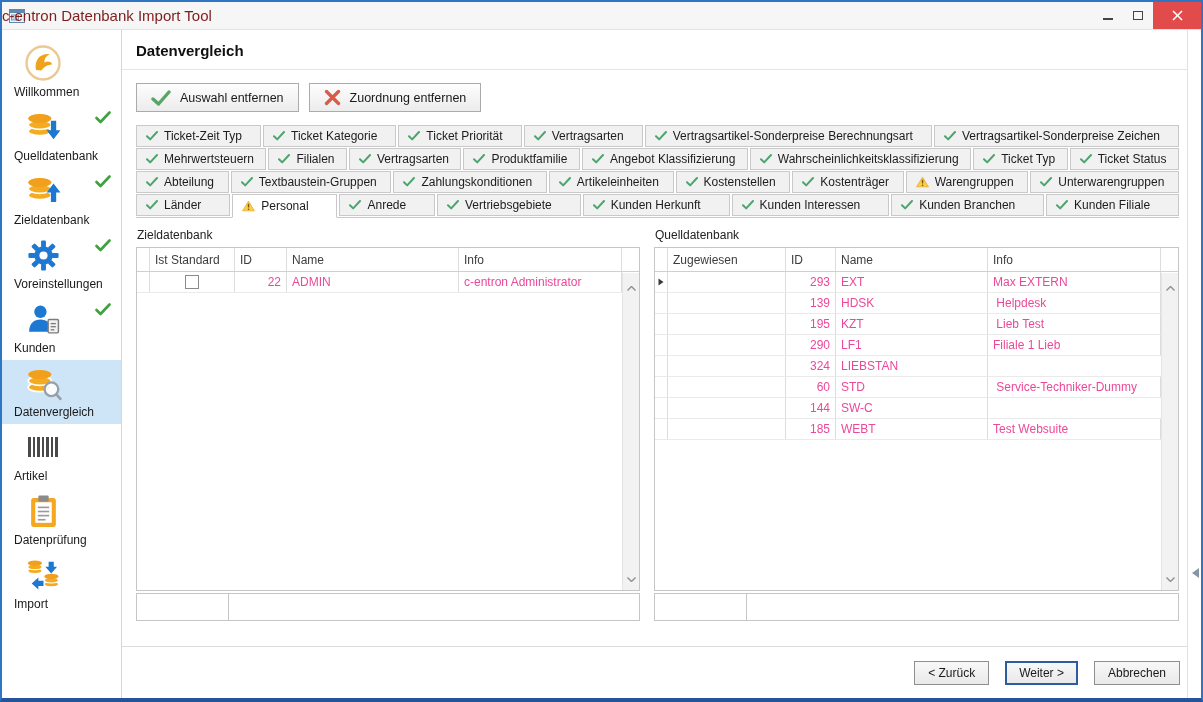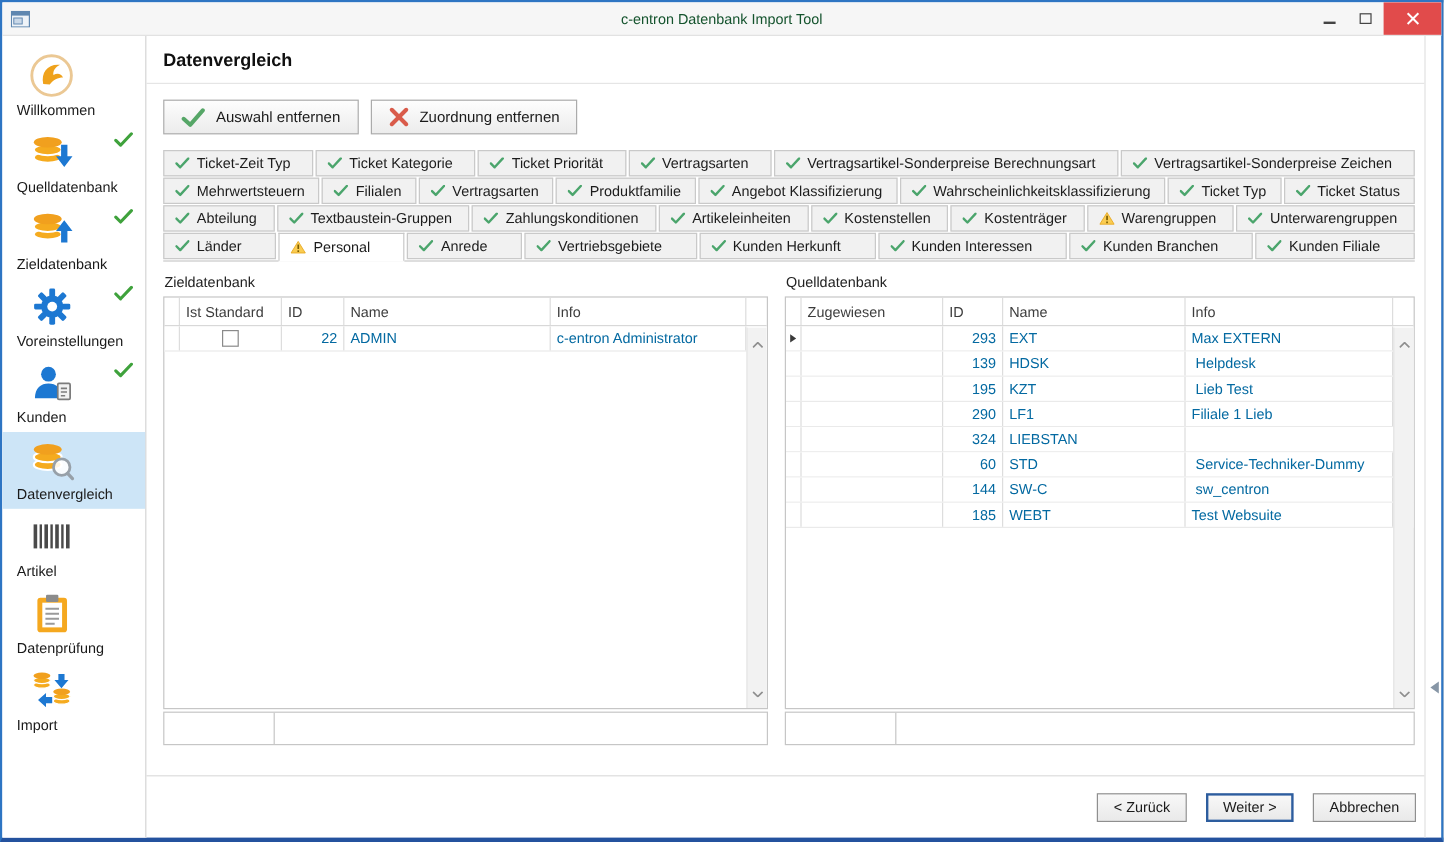--- a/index.html
+++ b/index.html
@@ -3,21 +3,21 @@
 <meta charset="utf-8">
 <style>
   * { margin:0; padding:0; box-sizing:border-box; }
   html,body { background:#9aa7b3; }
   body { width:1203px; height:702px; font-family:"Liberation Sans", sans-serif; }
   .window { width:1203px; height:702px; background:#fff; border:2px solid #2E75C3; border-bottom:4px solid #24529E; display:flex; flex-direction:column; position:relative; }
 
   
   .titlebar { flex:0 0 28px; background:#f6f6f6; border-bottom:1px solid #e2e2e2; position:relative; display:flex; align-items:center; }
   .app-icon { margin-left:7px; display:flex; }
-  .title { position:absolute; left:0; right:0; text-align:center; font-size:12px; color:#14532d; pointer-events:none; }
+  .title { position:absolute; left:0; right:0; font-size:15px; color:#7f1d1d; pointer-events:none; }
   .win-controls { margin-left:auto; display:flex; height:27px; z-index:2; }
   .wc { width:30px; display:flex; align-items:center; justify-content:center; cursor:pointer; color:#333; }
   .wc-min-glyph { display:block; width:10px; height:2px; background:#444; margin-top:6px; }
   .wc-max-glyph { display:block; width:10px; height:9px; border:1.6px solid #444; }
   .wc.close { width:48px; background:#E14B4B; color:#fff; font-size:13px; }
 
   .body-row { flex:1; display:flex; min-height:0; }
 
   
   .sidebar { flex:0 0 120px; border-right:1px solid #d5d5d5; padding-top:10px; background:#fff; }
@@ -44,21 +44,21 @@
   .tab-content { border-top:1px solid #c9c9c9; padding:8px 0 0; display:flex; gap:14px; position:relative; z-index:1; }
 
   
   .db-panel { display:flex; flex-direction:column; }
   .db-panel.left { flex:0 0 504px; }
   .db-panel.right { flex:1; }
   .panel-label { font-size:12px; color:#222; margin:2px 0 5px 1px; }
   .grid { position:relative; border:1px solid #c6c6c6; height:344px; background:#fff; overflow:hidden; }
   .g-head { display:flex; height:24px; border-bottom:1px solid #cfcfcf; padding-right:17px; }
   .g-row { display:flex; height:21px; border-bottom:1px solid #eaeaea; padding-right:17px; background:#fff; }
-  .g-cell { border-right:1px solid #ddd; padding:0 5px; display:flex; align-items:center; font-size:12px; color:#0369a1; overflow:hidden; white-space:pre; }
+  .g-cell { border-right:1px solid #ddd; padding:0 5px; display:flex; align-items:center; font-size:12px; color:#ec4899; overflow:hidden; white-space:pre; }
   .g-head .g-cell { color:#3d3d3d; }
   .g-cell.num { justify-content:flex-end; }
   .g-cell.ind { flex:0 0 13px; padding:0; justify-content:center; }
   .cbx { width:14px; height:14px; border:1px solid #8a8a8a; background:#fff; display:inline-block; cursor:pointer; }
   .vscroll { position:absolute; top:25px; right:0; bottom:0; width:17px; background:#f2f2f2; border-left:1px solid #e4e4e4; display:flex; flex-direction:column; justify-content:space-between; align-items:center; padding:4px 0; cursor:pointer; }
   .g-footer { display:flex; height:28px; border:1px solid #c6c6c6; margin-top:2px; background:#fff; }
   .gf-cell1 { width:92px; border-right:1px solid #c6c6c6; }
   .gf-cell2 { flex:1; }
 
   
@@ -604,21 +604,20 @@
                   <div class="g-cell" style="flex: 0 0 118px;"></div>
                   <div class="g-cell num" style="flex: 0 0 50px;">60</div>
                   <div class="g-cell" style="flex: 0 0 152px;">STD</div>
                   <div class="g-cell" style="flex: 1 1 auto;"> Service-Techniker-Dummy</div>
                 </div>
                 <div class="g-row">
                   <div class="g-cell ind"></div>
                   <div class="g-cell" style="flex: 0 0 118px;"></div>
                   <div class="g-cell num" style="flex: 0 0 50px;">144</div>
                   <div class="g-cell" style="flex: 0 0 152px;">SW-C</div>
-                  <div class="g-cell" style="flex: 1 1 auto;"> sw_centron</div>
                 </div>
                 <div class="g-row">
                   <div class="g-cell ind"></div>
                   <div class="g-cell" style="flex: 0 0 118px;"></div>
                   <div class="g-cell num" style="flex: 0 0 50px;">185</div>
                   <div class="g-cell" style="flex: 0 0 152px;">WEBT</div>
                   <div class="g-cell" style="flex: 1 1 auto;">Test Websuite</div>
                 </div>
                 <div class="vscroll">
                   <span><svg width="9" height="5" viewBox="0 0 9 5">

